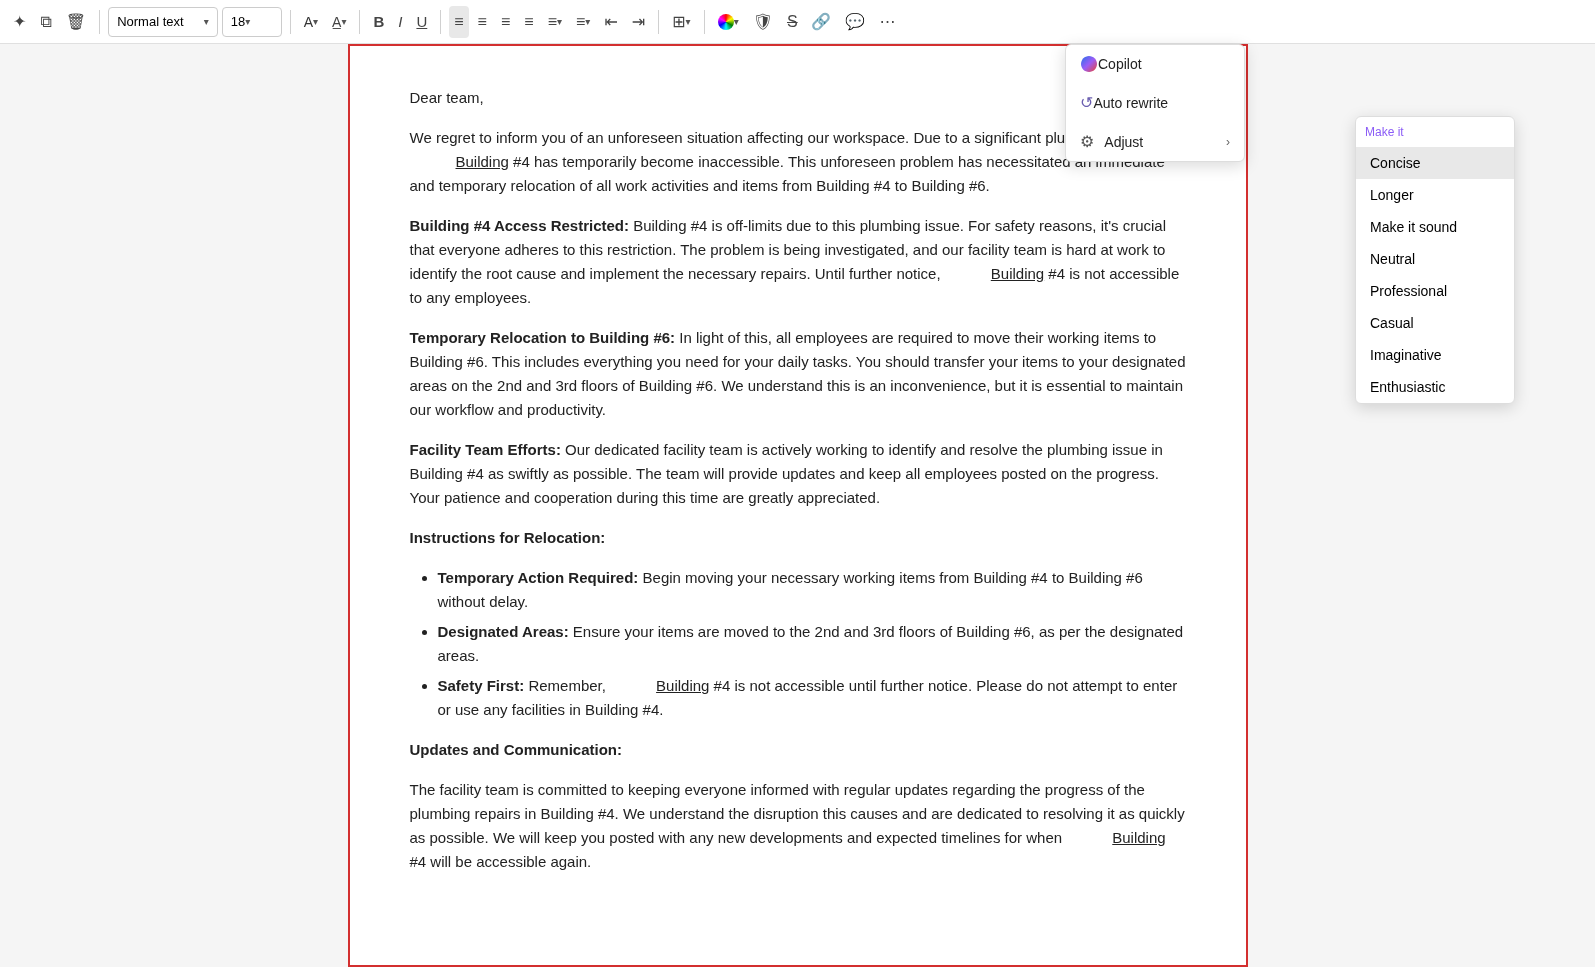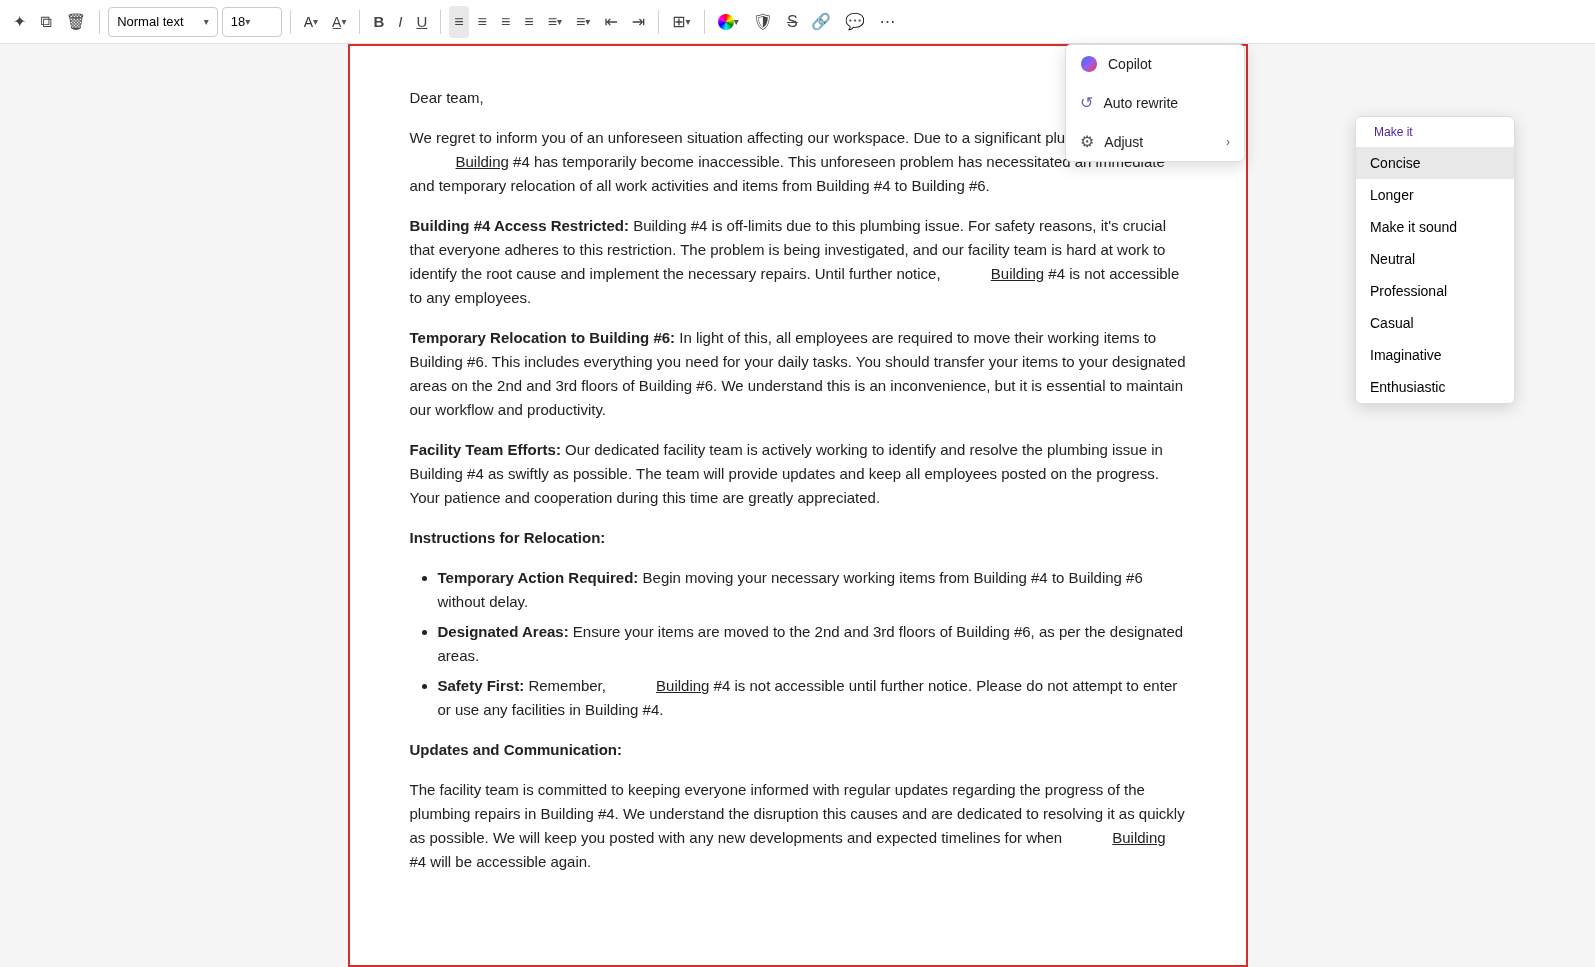--- a/index.html
+++ b/index.html
@@ -124,21 +124,20 @@
       border-radius: 6px;
       box-shadow: 0 4px 16px rgba(0,0,0,0.15);
       width: 180px;
       z-index: 100;
       overflow: hidden;
     }
 
     .copilot-item {
       display: flex;
       align-items: center;
-      gap: 10px;
       padding: 10px 14px;
       cursor: pointer;
       font-size: 14px;
       color: #222;
     }
 
     .copilot-item .item-icon {
       font-size: 16px;
       display: flex;
       align-items: center;
@@ -166,23 +165,23 @@
       background: white;
       border: 1px solid #ddd;
       border-radius: 6px;
       box-shadow: 0 4px 16px rgba(0,0,0,0.15);
       width: 160px;
       z-index: 101;
       overflow: hidden;
     }
 
     .submenu-header {
-      padding: 8px 18px;
+      padding: 8px 9px;
       font-size: 12px;
-      color: #4c1d95;
+      color: #8b5cf6;
       font-weight: 500;
     }
 
     .submenu-item {
       padding: 8px 14px;
       cursor: pointer;
       font-size: 14px;
       color: #000000;
     }
     .submenu-item.selected {

